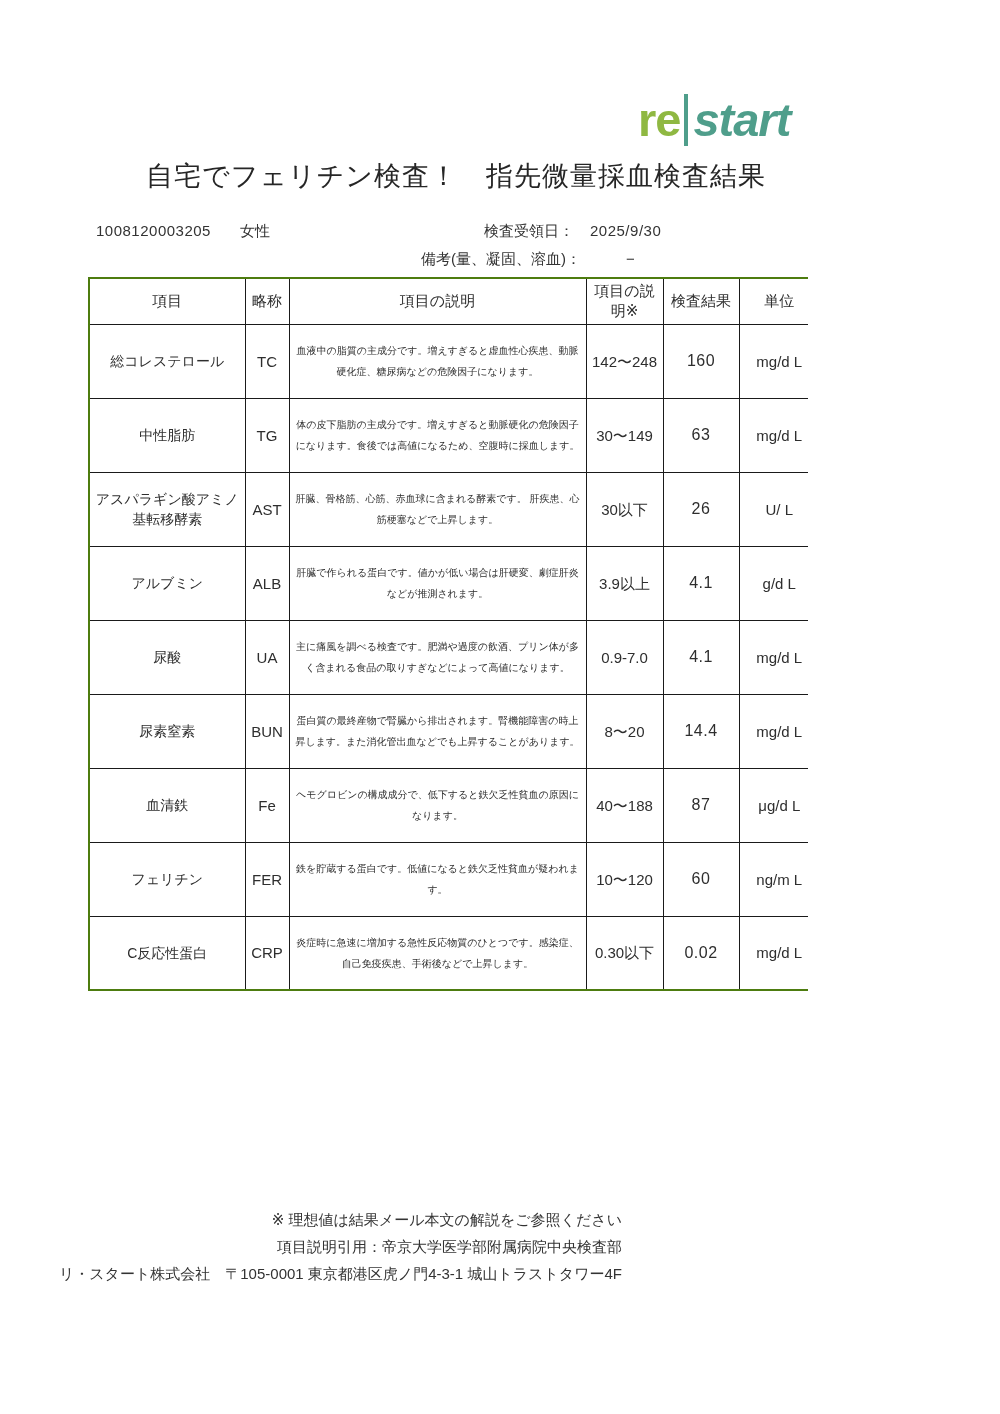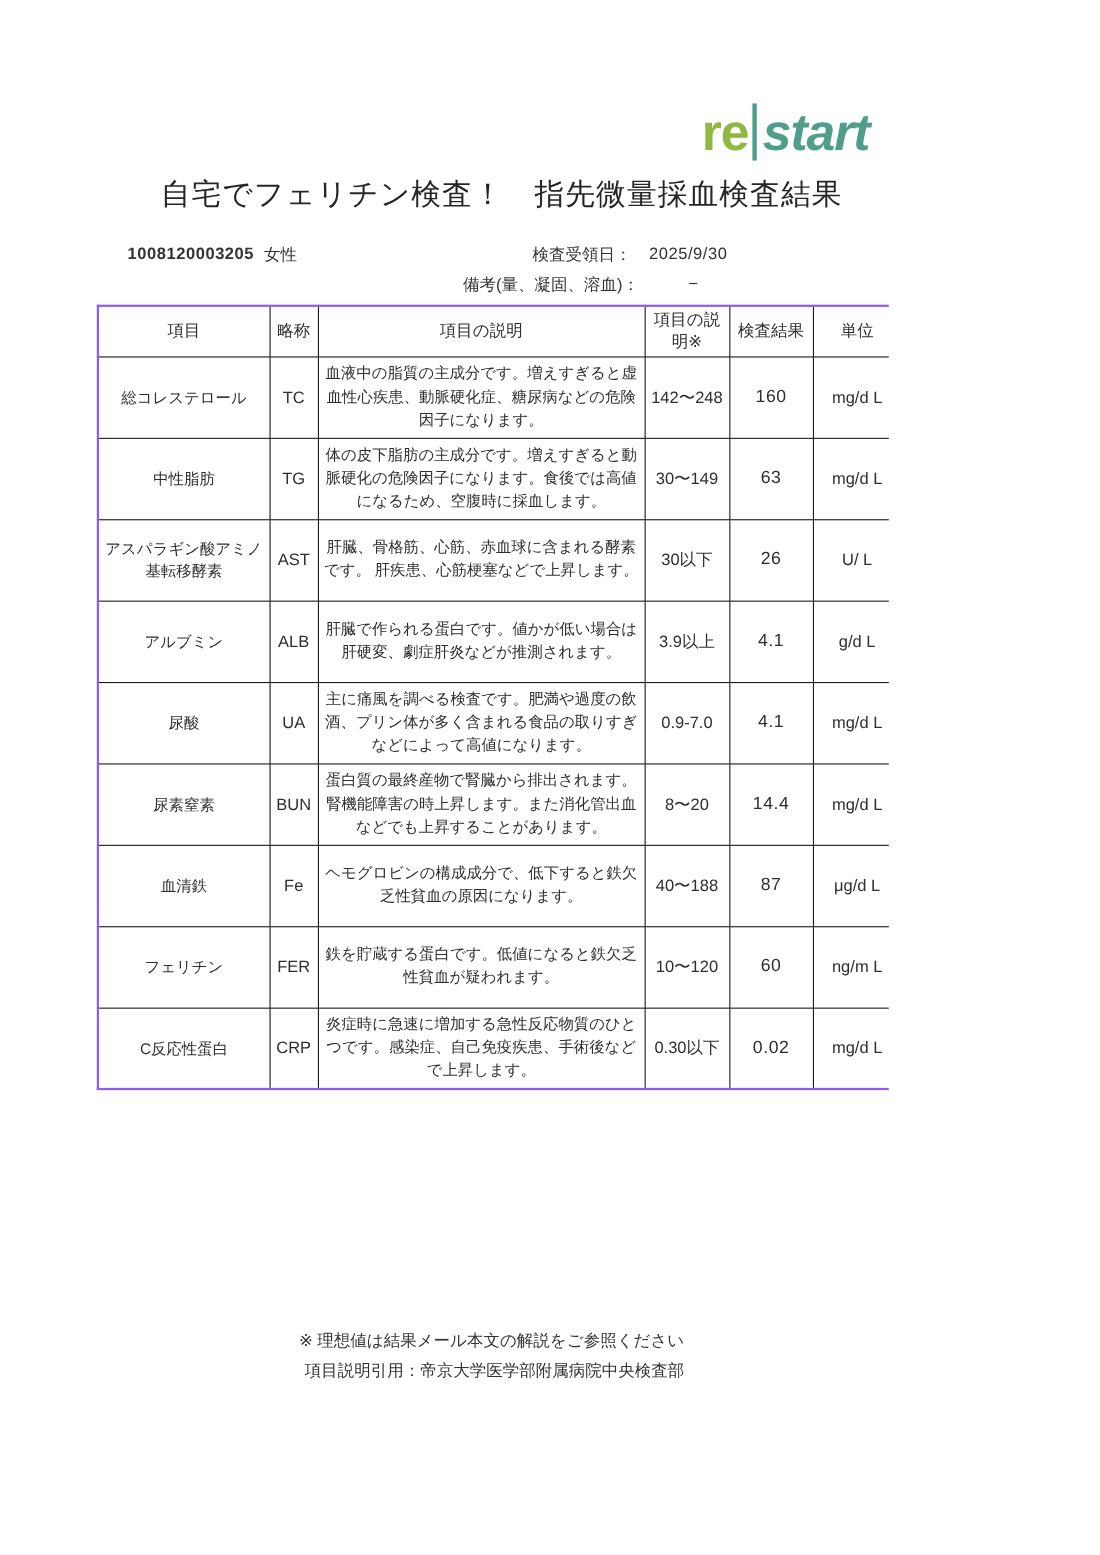--- a/index.html
+++ b/index.html
@@ -31,57 +31,56 @@
   }
   
   .title{
     position:absolute;top:158px;left:0;width:912px;
     text-align:center;
     font-size:27px;font-weight:400;color:#262626;
     letter-spacing:1px;
   }
   
   .info span{position:absolute;font-size:15px;color:#333;}
-  .patient-id{top:222px;left:116px;letter-spacing:.5px;font-weight:bold;}
+  .patient-id{top:222px;left:96px;letter-spacing:.5px;}
   .patient-sex{top:222px;left:240px;}
   .receipt-label{top:222px;left:484px;}
   .receipt-value{top:222px;left:590px;letter-spacing:.5px;}
   .remarks-label{top:250px;left:421px;}
   .remarks-value{top:250px;left:626px;}
   
   table.results{
     position:absolute;top:277px;left:88px;
     width:731px;
     border-collapse:collapse;
     table-layout:fixed;
-    border:2px solid #8b5cf6;
+    border:2px solid #4d7c0f;
   }
   table.results th, table.results td{
     border:1px solid #1a1a1a;
     font-weight:400;
     color:#2e2e2e;
     vertical-align:middle;
     text-align:center;
     padding:2px 3px;
     box-sizing:border-box;
     overflow:hidden;
   }
   table.results thead th{
     height:46px;
     font-size:15px;
     line-height:20px;
   }
   table.results tbody td{height:74px;}
   td.c-item{font-size:14px;line-height:20px;padding:2px 4px;}
   td.c-abbr{font-size:15px;padding:2px 1px;}
   td.c-desc{
-    font-size:14px;line-height:21px;
+    font-size:10px;line-height:21px;
     text-align:left;padding:3px 5px;
     letter-spacing:0;
-    font-family:Liberation Serif, serif;
   }
   td.c-range{font-size:15px;line-height:21px;padding:2px 2px;}
   td.c-result{font-size:16px;letter-spacing:.5px;}
   td.c-unit{font-size:15px;}
   
   .footnotes{
     position:absolute;top:1206px;right:186px;
     text-align:right;
     font-size:15px;line-height:27px;color:#333;
   }
@@ -212,15 +211,16 @@
           <td class="c-result">0.02</td>
           <td class="c-unit">mg/d L</td>
         </tr>
 
     </tbody>
   </table>
 
   <div class="footnotes">
     <div>※ 理想値は結果メール本文の解説をご参照ください</div>
     <div>項目説明引用：帝京大学医学部附属病院中央検査部</div>
+    <div>リ・スタート株式会社　〒105-0001 東京都港区虎ノ門4-3-1 城山トラストタワー4F</div>
   </div>
 
 </div>
 
 </body></html>

